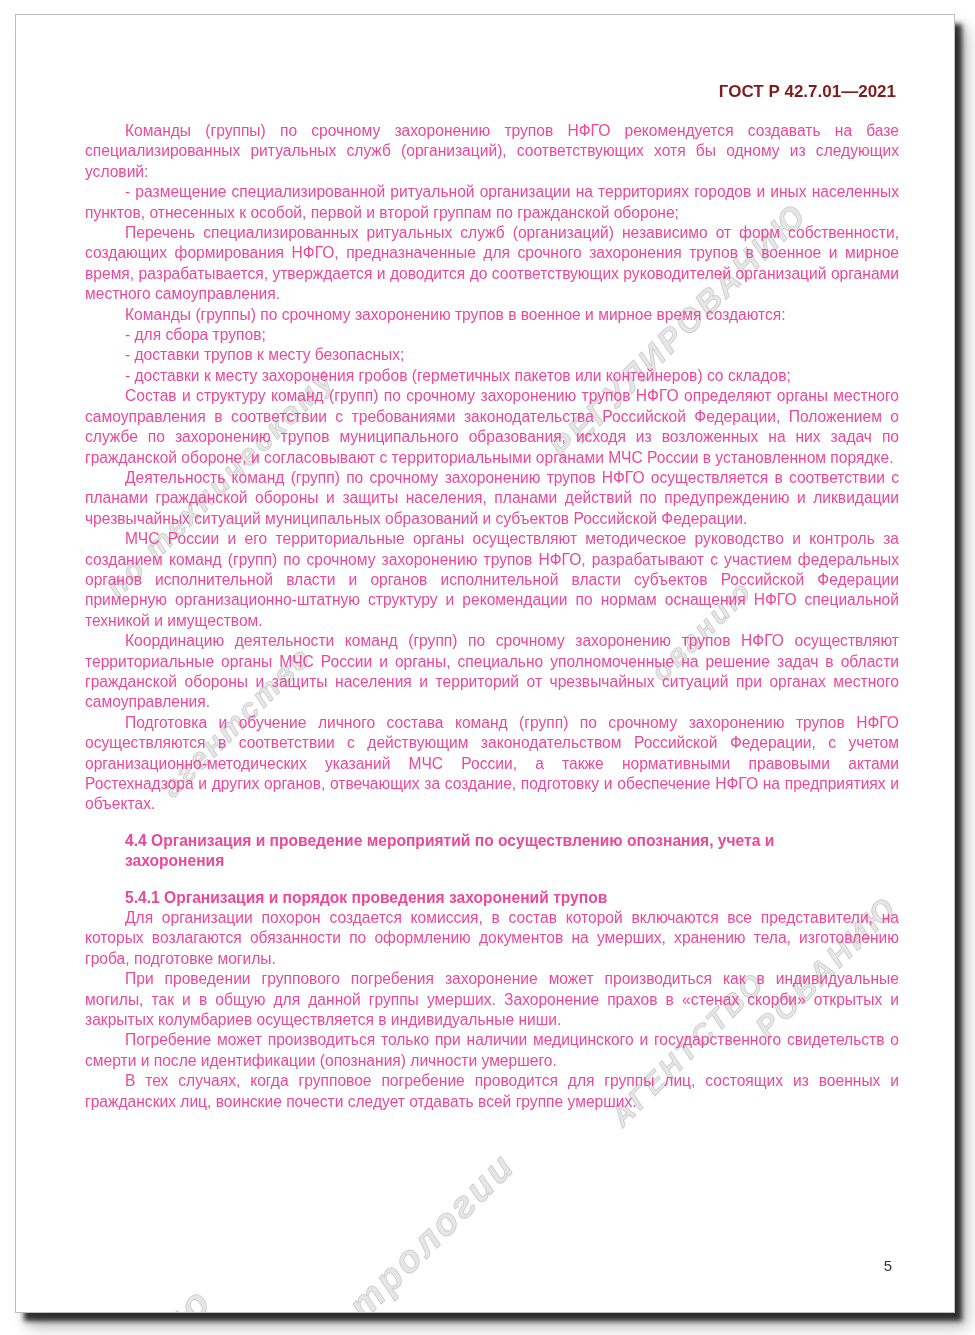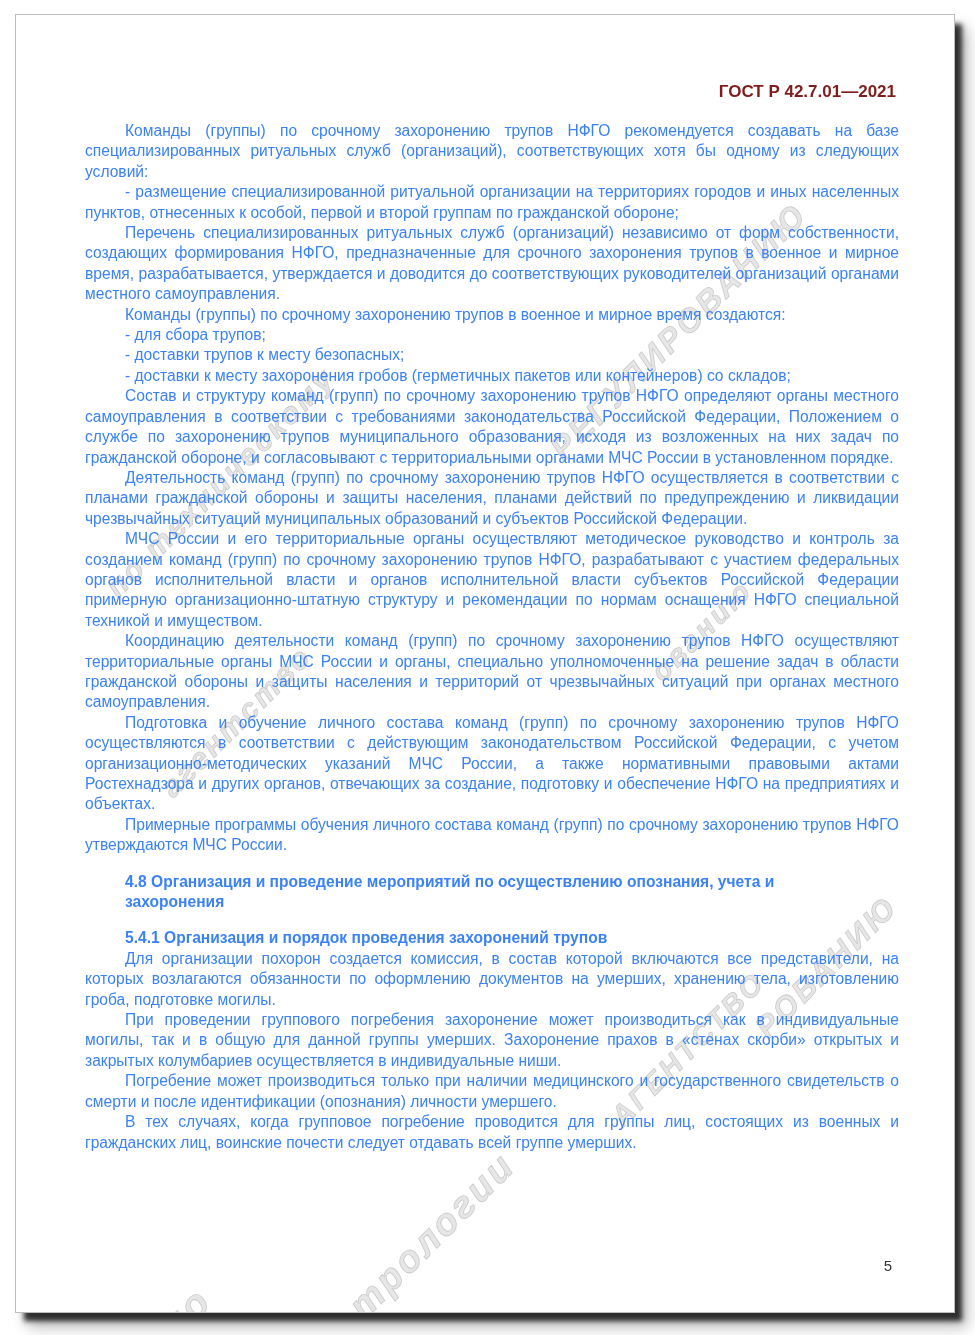--- a/index.html
+++ b/index.html
@@ -51,21 +51,21 @@
     font-size: 17px;
     font-weight: bold;
     color: #7f1d1d;
     margin-left: 33px;
   }
   .content {
     position: absolute;
     left: 69px;
     top: 106px;
     width: 814px;
-    color: #3b82f6;
+    color: #ec4899;
     font-size: 15.6px;
     line-height: 20.4px;
   }
   .para {
     margin: 0;
     text-align: justify;
     text-indent: 40px;
     hyphens: none;
   }
   .head {
@@ -109,22 +109,21 @@
     <p class="para">Перечень специализированных ритуальных служб (организаций) независимо от форм собственности, создающих формирования НФГО, предназначенные для срочного захоронения трупов в военное и мирное время, разрабатывается, утверждается и доводится до соответствующих руководителей организаций органами местного самоуправления.</p>
     <p class="para">Команды (группы) по срочному захоронению трупов в военное и мирное время создаются:</p>
     <p class="para">- для сбора трупов;</p>
     <p class="para">- доставки трупов к месту безопасных;</p>
     <p class="para">- доставки к месту захоронения гробов (герметичных пакетов или контейнеров) со складов;</p>
     <p class="para">Состав и структуру команд (групп) по срочному захоронению трупов НФГО определяют органы местного самоуправления в соответствии с требованиями законодательства Российской Федерации, Положением о службе по захоронению трупов муниципального образования, исходя из возложенных на них задач по гражданской обороне, и согласовывают с территориальными органами МЧС России в установленном порядке.</p>
     <p class="para">Деятельность команд (групп) по срочному захоронению трупов НФГО осуществляется в соответствии с планами гражданской обороны и защиты населения, планами действий по предупреждению и ликвидации чрезвычайных ситуаций муниципальных образований и субъектов Российской Федерации.</p>
     <p class="para">МЧС России и его территориальные органы осуществляют методическое руководство и контроль за созданием команд (групп) по срочному захоронению трупов НФГО, разрабатывают с участием федеральных органов исполнительной власти и органов исполнительной власти субъектов Российской Федерации примерную организационно-штатную структуру и рекомендации по нормам оснащения НФГО специальной техникой и имуществом.</p>
     <p class="para">Координацию деятельности команд (групп) по срочному захоронению трупов НФГО осуществляют территориальные органы МЧС России и органы, специально уполномоченные на решение задач в области гражданской обороны и защиты населения и территорий от чрезвычайных ситуаций при органах местного самоуправления.</p>
     <p class="para">Подготовка и обучение личного состава команд (групп) по срочному захоронению трупов НФГО осуществляются в соответствии с действующим законодательством Российской Федерации, с учетом организационно-методических указаний МЧС России, а также нормативными правовыми актами Ростехнадзора и других органов, отвечающих за создание, подготовку и обеспечение НФГО на предприятиях и объектах.</p>
-    <p class="para">Примерные программы обучения личного состава команд (групп) по срочному захоронению трупов НФГО утверждаются МЧС России.</p>
-    <p class="head sect">4.8 Организация и проведение мероприятий по осуществлению опознания, учета и захоронения</p>
+    <p class="head sect">4.4 Организация и проведение мероприятий по осуществлению опознания, учета и захоронения</p>
     <p class="head sub">5.4.1 Организация и порядок проведения захоронений трупов</p>
     <p class="para">Для организации похорон создается комиссия, в состав которой включаются все представители, на которых возлагаются обязанности по оформлению документов на умерших, хранению тела, изготовлению гроба, подготовке могилы.</p>
     <p class="para">При проведении группового погребения захоронение может производиться как в индивидуальные могилы, так и в общую для данной группы умерших. Захоронение прахов в «стенах скорби» открытых и закрытых колумбариев осуществляется в индивидуальные ниши.</p>
     <p class="para">Погребение может производиться только при наличии медицинского и государственного свидетельств о смерти и после идентификации (опознания) личности умершего.</p>
     <p class="para">В тех случаях, когда групповое погребение проводится для группы лиц, состоящих из военных и гражданских лиц, воинские почести следует отдавать всей группе умерших.</p>
   </div>
 
   <div class="page-num">5</div>
 
 </div>

